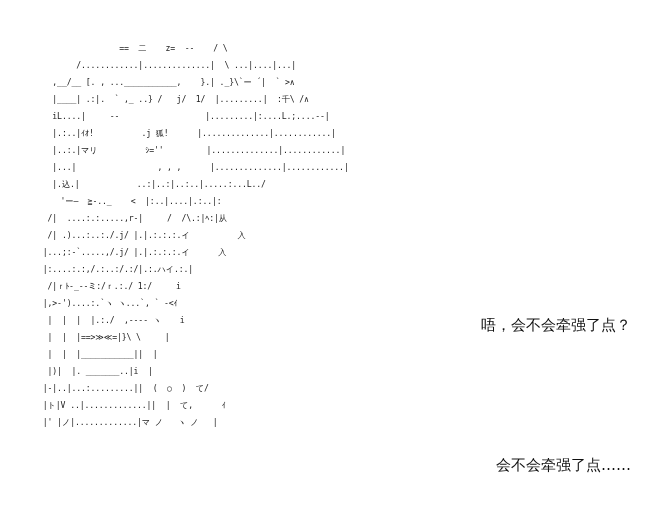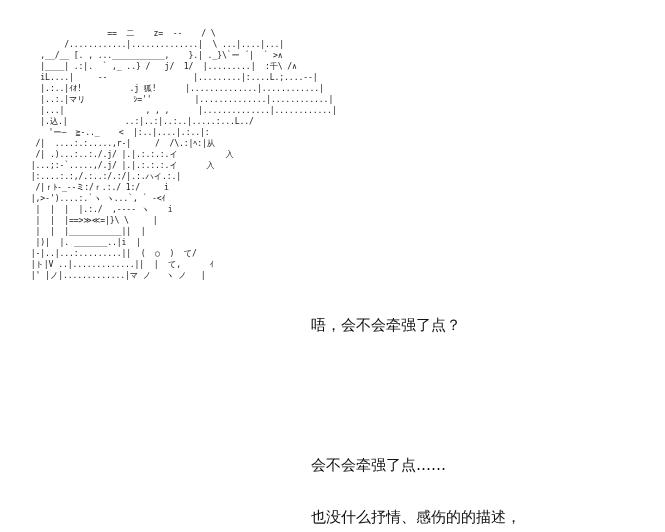--- a/index.html
+++ b/index.html
@@ -21,25 +21,25 @@
     height: 532px;
     background: #ffffff;
   }
 
   
   .aa-art {
     position: absolute;
     left: 26px;
     top: 28px;
     width: 330px;
-    margin: 0;
+    margin: 12px;
     padding: 0;
     font-family: "DejaVu Sans Mono", "Liberation Mono", monospace;
     font-size: 8.2px;
-    line-height: 11px;
+    line-height: 17px;
     letter-spacing: -0.15px;
     white-space: pre;
     color: #1a1a1a;
     -webkit-font-smoothing: antialiased;
   }
 
   
   .dialogue {
     position: absolute;
     left: 311px;
@@ -47,20 +47,21 @@
     width: 320px;
     color: #101010;
     font-family: "DejaVu Sans", "Liberation Sans", sans-serif;
     font-size: 15px;
     line-height: 17.5px;
     white-space: pre;
   }
   .dialogue .para {
     margin: 0;
     padding: 0;
+    text-align: right;
   }
   .dialogue .para + .para {
     margin-top: 17px;
   }
   .dialogue .line {
     display: block;
     white-space: pre;
   }
 </style>
 </head>
@@ -91,18 +92,17 @@
  |-|..|...:.........||  (  ○  )  て/
  |ト|V ..|.............||  |  て,      ｲ
  |' |ノ|.............|マ ノ   ヽ ノ   |</pre>
 
   <div class="dialogue">
     <p class="para">
       <span class="line">唔，会不会牵强了点？</span>
     </p>
     <p class="para">
       <span class="line">会不会牵强了点……</span>
-      <span class="line">也没什么抒情、感伤的的描述，</span>
       
     </p>
   </div>
 
 </div>
 
 </body></html>

